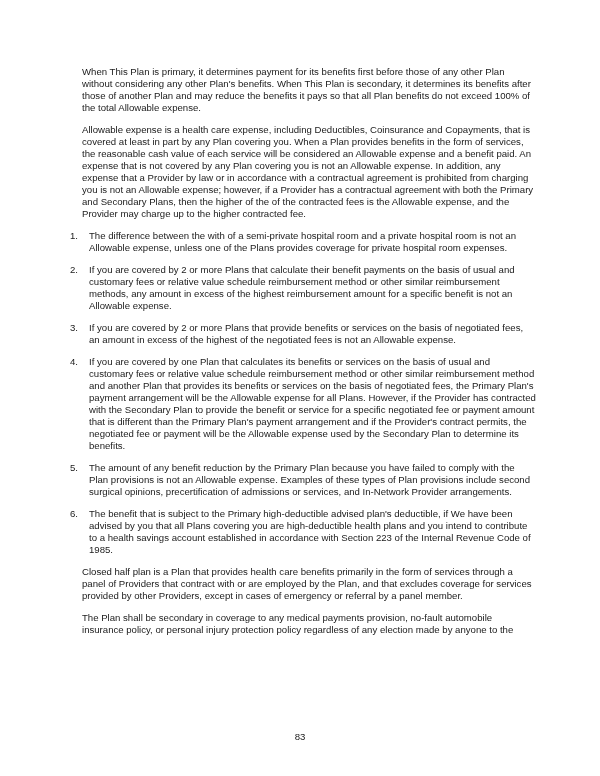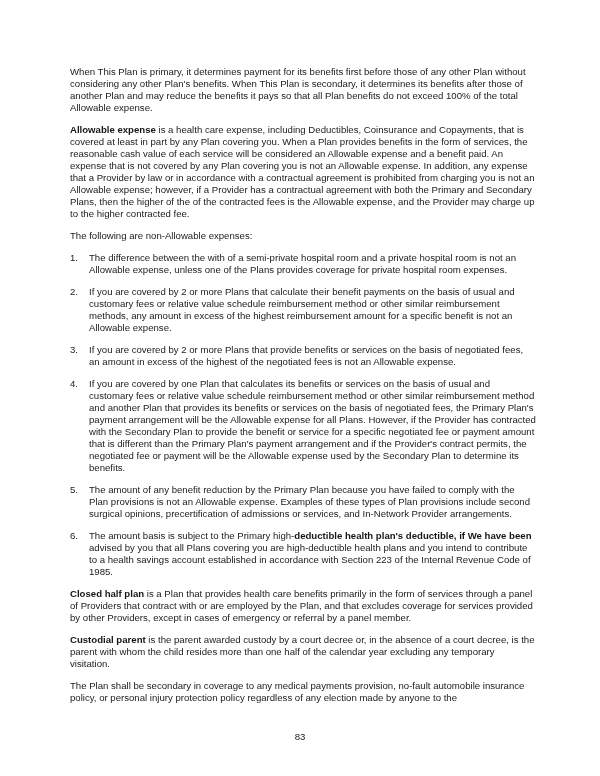--- a/index.html
+++ b/index.html
@@ -18,37 +18,37 @@
     color: #212121;
     overflow: hidden;
   }
   .content {
     position: absolute;
     left: 70px;
     top: 66px;
     width: 466px;
   }
   .para {
-    margin: 0 0 10px 0;
+    margin: 0 0 10px 12px;
   }
   .list {
     margin: 0;
   }
   .list-item {
     display: flex;
     margin: 0 0 10px 0;
   }
   .list-item .num {
     flex: 0 0 19px;
   }
   .list-item .li-text {
     flex: 1 1 auto;
   }
   strong {
-    font-weight: bold;
+    font-weight: normal;
     color: #161616;
   }
   .page-number {
     position: absolute;
     top: 731px;
     left: 0;
     width: 100%;
     text-align: center;
     font-size: 9.6px;
     color: #212121;
@@ -57,21 +57,20 @@
 </head>
 <body>
 
 <div class="page">
   <div class="content">
 
     <p class="para">When This Plan is primary, it determines payment for its benefits first before those of any other Plan without considering any other Plan's benefits. When This Plan is secondary, it determines its benefits after those of another Plan and may reduce the benefits it pays so that all Plan benefits do not exceed 100% of the total Allowable expense.</p>
 
     <p class="para"><strong>Allowable expense</strong><span> is a health care expense, including Deductibles, Coinsurance and Copayments, that is covered at least in part by any Plan covering you. When a Plan provides benefits in the form of services, the reasonable cash value of each service will be considered an Allowable expense and a benefit paid. An expense that is not covered by any Plan covering you is not an Allowable expense. In addition, any expense that a Provider by law or in accordance with a contractual agreement is prohibited from charging you is not an Allowable expense; however, if a Provider has a contractual agreement with both the Primary and Secondary Plans, then the higher of the of the contracted fees is the Allowable expense, and the Provider may charge up to the higher contracted fee.</span></p>
 
-    <p class="para">The following are non-Allowable expenses:</p>
 
     <div class="list">
 
       <div class="list-item">
         <span class="num">1.</span>
         <span class="li-text">The difference between the with of a semi-private hospital room and a private hospital room is not an Allowable expense, unless one of the Plans provides coverage for private hospital room expenses.</span>
       </div>
 
       <div class="list-item">
         <span class="num">2.</span>
@@ -88,27 +87,26 @@
         <span class="li-text">If you are covered by one Plan that calculates its benefits or services on the basis of usual and customary fees or relative value schedule reimbursement method or other similar reimbursement method and another Plan that provides its benefits or services on the basis of negotiated fees, the Primary Plan's payment arrangement will be the Allowable expense for all Plans. However, if the Provider has contracted with the Secondary Plan to provide the benefit or service for a specific negotiated fee or payment amount that is different than the Primary Plan's payment arrangement and if the Provider's contract permits, the negotiated fee or payment will be the Allowable expense used by the Secondary Plan to determine its benefits.</span>
       </div>
 
       <div class="list-item">
         <span class="num">5.</span>
         <span class="li-text">The amount of any benefit reduction by the Primary Plan because you have failed to comply with the Plan provisions is not an Allowable expense. Examples of these types of Plan provisions include second surgical opinions, precertification of admissions or services, and In-Network Provider arrangements.</span>
       </div>
 
       <div class="list-item">
         <span class="num">6.</span>
-        <span class="li-text"><span>The amount basis is subject to the Primary high-</span><strong>deductible health plan's deductible, if We have been</strong><span> advised by you that all Plans covering you are high-deductible health plans and you intend to contribute to a health savings account established in accordance with Section 223 of the Internal Revenue Code of 1985.</span></span>
+        <span class="li-text"><span>The benefit that is subject to the Primary high-</span><strong>deductible advised plan's deductible, if We have been</strong><span> advised by you that all Plans covering you are high-deductible health plans and you intend to contribute to a health savings account established in accordance with Section 223 of the Internal Revenue Code of 1985.</span></span>
       </div>
 
     </div>
 
     <p class="para"><strong>Closed half plan</strong><span> is a Plan that provides health care benefits primarily in the form of services through a panel of Providers that contract with or are employed by the Plan, and that excludes coverage for services provided by other Providers, except in cases of emergency or referral by a panel member.</span></p>
 
-    <p class="para"><strong>Custodial parent</strong><span> is the parent awarded custody by a court decree or, in the absence of a court decree, is the parent with whom the child resides more than one half of the calendar year excluding any temporary visitation.</span></p>
 
     <p class="para">The Plan shall be secondary in coverage to any medical payments provision, no-fault automobile insurance policy, or personal injury protection policy regardless of any election made by anyone to the</p>
 
   </div>
 
   <div class="page-number">83</div>
 </div>
 
 </body></html>

